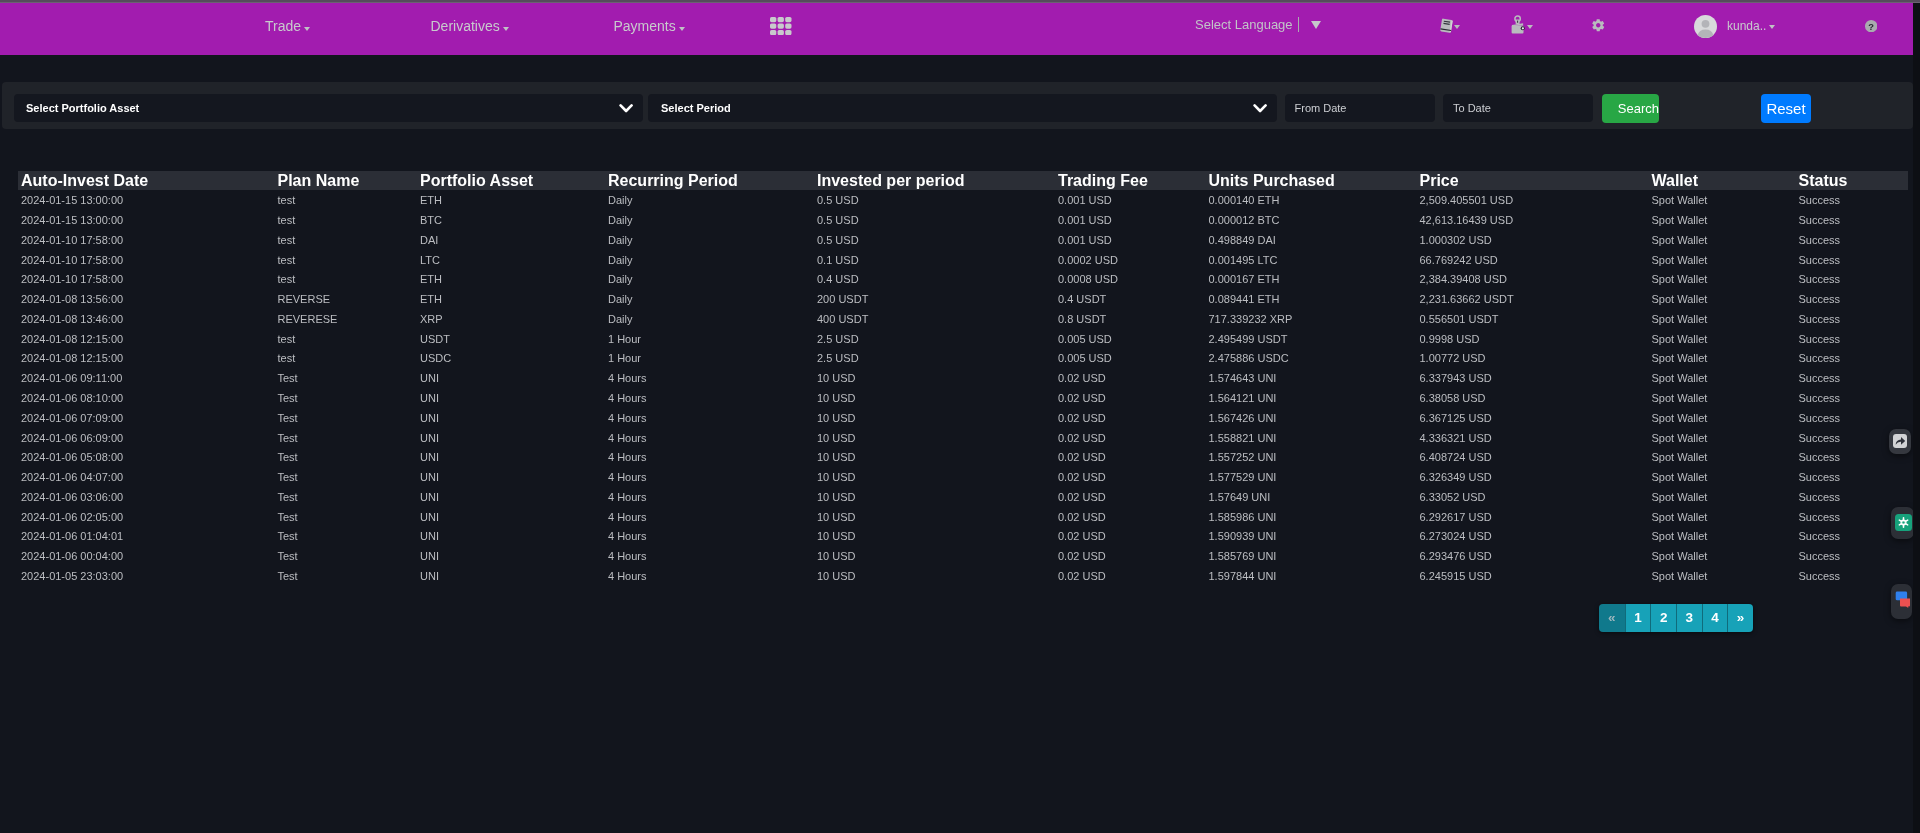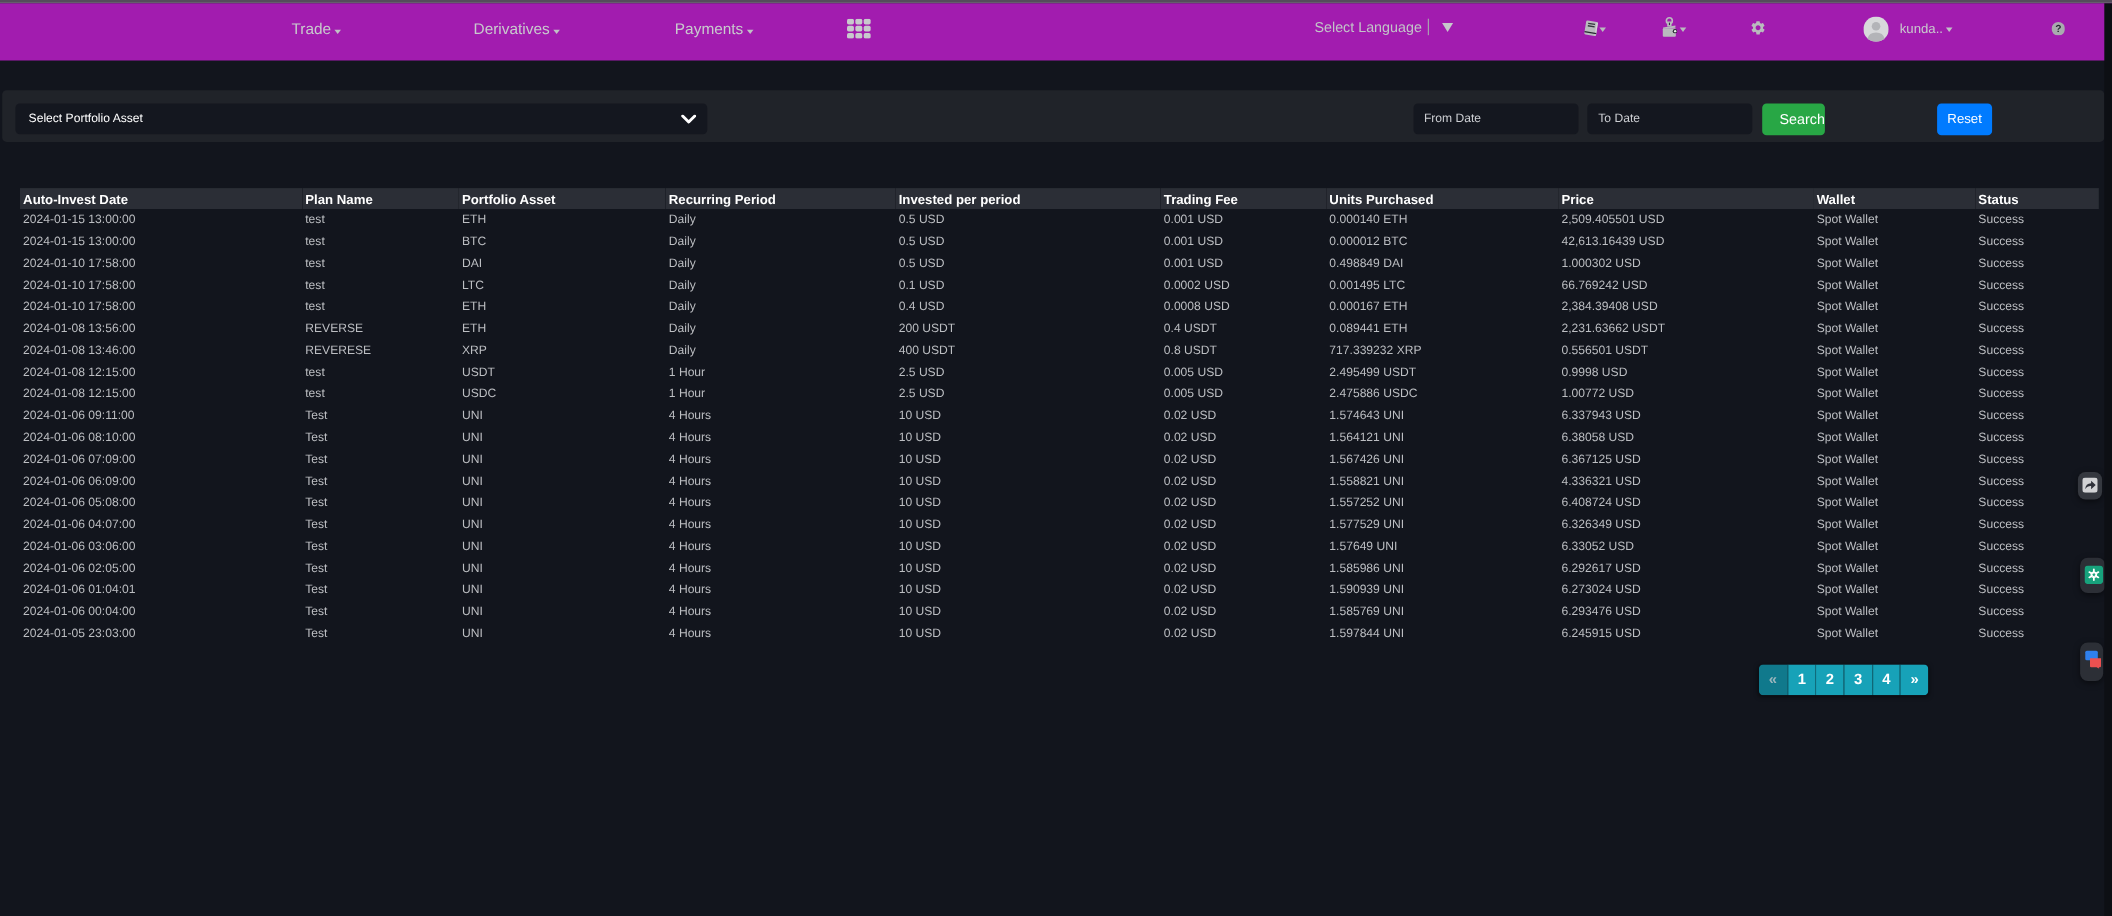--- a/index.html
+++ b/index.html
@@ -8,24 +8,24 @@
 .abs{position:absolute}
 #topline{left:0;top:0;width:1920px;height:3px;background:#554c5b;border-bottom:1px solid #6b6172}
 #nav{left:0;top:3px;width:1920px;height:52px;background:#a21caf}
 .navlink{position:absolute;top:15.4px;font-size:14px;color:#c8cacd}
 .caret{display:inline-block;width:0;height:0;border-left:3.4px solid transparent;
 border-right:3.4px solid transparent;border-top:4px solid #c0c2c5;vertical-align:middle;margin-left:3px;margin-top:3px}
 .icaret{position:absolute;width:0;height:0;border-left:3.4px solid transparent;
 border-right:3.4px solid transparent;border-top:4px solid #b9bbbe}
 #panel{left:2px;top:81.5px;width:1911px;height:47px;background:#202329;border-radius:4px}
 .fld{position:absolute;top:12.5px;height:27.5px;background:#14171f;border-radius:4px;color:#fff}
-.fldlab{position:absolute;top:8px;font-size:11px;font-weight:normal;color:#fff}
+.fldlab{position:absolute;top:8px;font-size:11px;font-weight:bold;color:#fff}
 .chev{position:absolute;right:9.5px;top:9.8px}
 #tbl{left:18px;top:171.3px;width:1890px;border-collapse:collapse;table-layout:fixed}
-#tbl th{background:#2b2e36;color:#fff;font-weight:bold;text-align:left;font-size:12px;height:19.2px;padding:0 0 0 3px;white-space:nowrap;overflow:hidden}
+#tbl th{background:#2b2e36;color:#fff;font-weight:bold;text-align:left;font-size:16px;height:19.2px;padding:0 0 0 3px;white-space:nowrap;overflow:hidden}
 #tbl td{color:#bcbec2;font-size:11px;height:19.77px;padding:0 0 0 3px;white-space:nowrap;overflow:hidden}
 #pager{left:1599px;top:604px;width:154px;height:27.5px;border-radius:4px;overflow:hidden;
 box-shadow:0 1px 4px rgba(0,0,0,.55);display:flex}
 #pager .pg{width:25.66px;height:27.5px;background:#17a2b8;color:#fff;font-size:13.5px;font-weight:bold;
 display:flex;align-items:center;justify-content:center;border-left:1px solid rgba(8,25,32,.4)}
 #pager .pg:first-child{border-left:none;background:#10798c;color:#9db6bd}
 #sbar{left:1913px;top:3px;width:7px;height:830px;background:#0d0f14}
 .fab{position:absolute;background:#2f323a;border-radius:7px;box-shadow:0 2px 6px rgba(0,0,0,.5)}
 </style>
 </head>
@@ -90,30 +90,36 @@
     <text x="6.5" y="10" font-size="9.8" font-weight="bold" fill="#262930" text-anchor="middle" font-family="Liberation Sans">?</text>
   </svg>
 </div>
 <div id="panel" class="abs">
   <div class="fld" style="left:12px;width:628.7px">
     <span class="fldlab" style="left:12px">Select Portfolio Asset</span>
     <svg class="chev" width="14.2" height="9" viewBox="0 0 14.2 9">
         <path d="M1.6 1.4 L7.1 7 L12.6 1.4" fill="none" stroke="#fff" stroke-width="2.6" stroke-linecap="round" stroke-linejoin="round"></path>
       </svg>
   </div>
+  <div class="fld" style="left:645.5px;width:629.5px">
+    <span class="fldlab" style="left:13.5px">Select Period</span>
+    <svg class="chev" width="14.2" height="9" viewBox="0 0 14.2 9">
+        <path d="M1.6 1.4 L7.1 7 L12.6 1.4" fill="none" stroke="#fff" stroke-width="2.6" stroke-linecap="round" stroke-linejoin="round"></path>
+      </svg>
+  </div>
   <div class="fld" style="left:1283px;width:150px">
     <span class="fldlab" style="left:9.5px;font-weight:normal;color:#ccced2">From Date</span>
   </div>
   <div class="fld" style="left:1441px;width:150px">
     <span class="fldlab" style="left:10px;font-weight:normal;color:#ccced2">To Date</span>
   </div>
   <div class="abs" style="left:1600.3px;top:12px;width:56.7px;height:29.5px;background:#28a745;border-radius:4px;
   color:#fff;font-size:13px;text-align:right;line-height:29px">Search</div>
   <div class="abs" style="left:1759px;top:12px;width:50px;height:29.5px;background:#007bff;border-radius:4px;
-  color:#fff;font-size:12px;text-align:center;line-height:29px">Reset</div>
+  color:#fff;font-size:15px;text-align:center;line-height:29px">Reset</div>
 </div>
 <table id="tbl" class="abs">
 <colgroup>
       <col style="width:256.5px">
       <col style="width:142.5px">
       <col style="width:188px">
       <col style="width:209px">
       <col style="width:241px">
       <col style="width:150.5px">
       <col style="width:211px">

